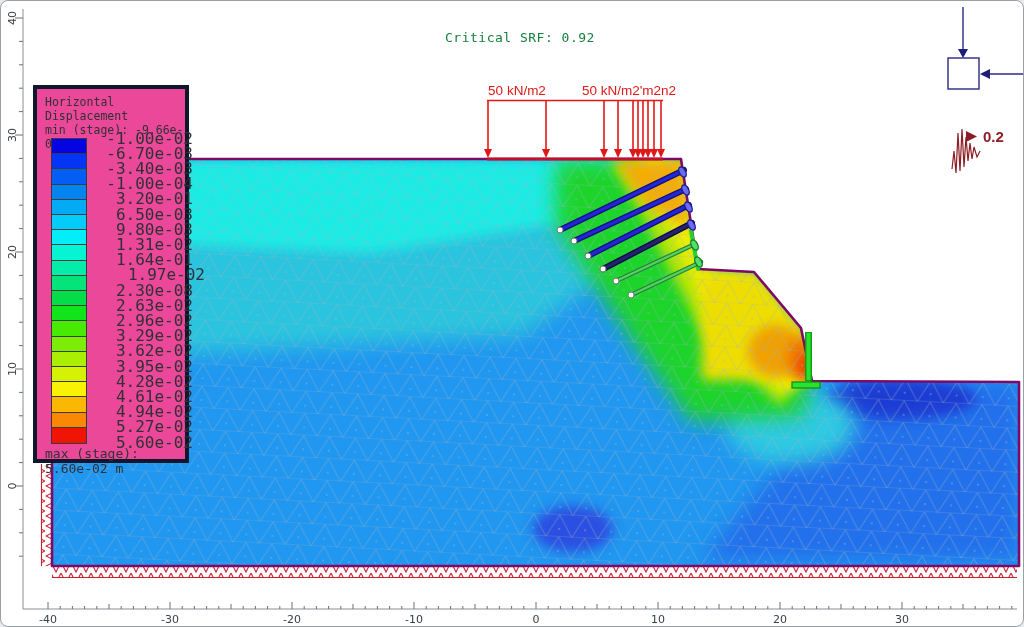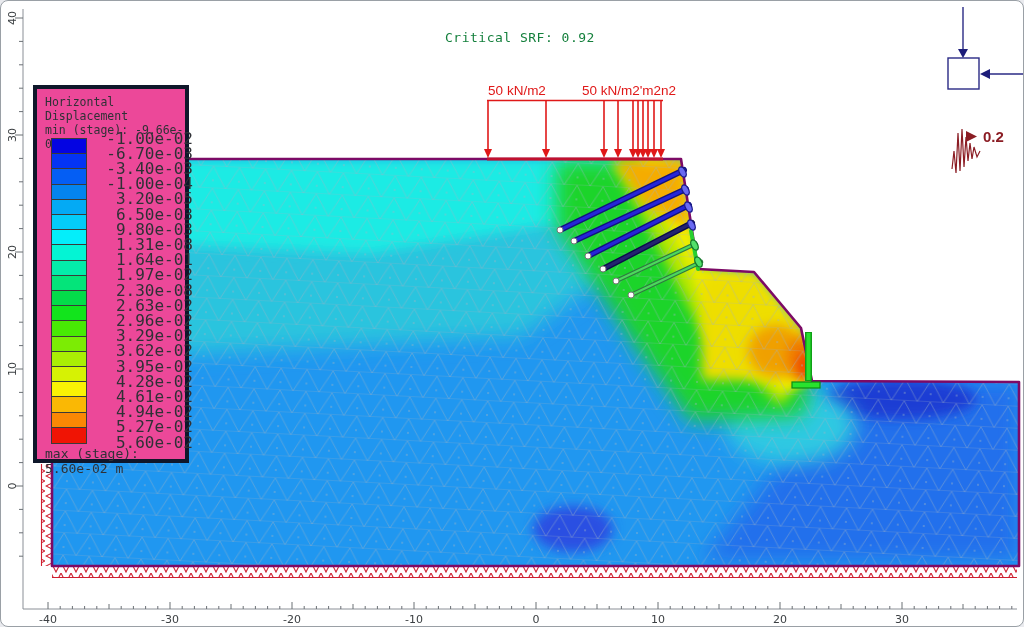--- a/index.html
+++ b/index.html
@@ -303,26 +303,26 @@
         <div class="chip" style="top: 243.2px; height: 15.2px; background: rgb(250, 242, 4);"></div>
         <div class="chip" style="top: 258.4px; height: 15.2px; background: rgb(250, 184, 4);"></div>
         <div class="chip" style="top: 273.6px; height: 15.2px; background: rgb(250, 136, 4);"></div>
         <div class="chip" style="top: 288.8px; height: 15.2px; background: rgb(240, 20, 4);"></div>
       </div>
     <div id="legend-values">
         <div class="lv" style="top: 42.5px;">-1.00e-02</div>
         <div class="lv" style="top: 57.7px;">-6.70e-03</div>
         <div class="lv" style="top: 72.9px;">-3.40e-03</div>
         <div class="lv" style="top: 88.1px;">-1.00e-04</div>
-        <div class="lv" style="top: 103.3px;">3.20e-05</div>
+        <div class="lv" style="top: 103.3px;">3.20e-01</div>
         <div class="lv" style="top: 118.5px;">6.50e-03</div>
         <div class="lv" style="top: 133.7px;">9.80e-03</div>
-        <div class="lv" style="top: 148.9px;">1.31e-08</div>
+        <div class="lv" style="top: 148.9px;">1.31e-02</div>
         <div class="lv" style="top: 164.1px;">1.64e-01</div>
-        <div class="lv" style="top: 179.3px;">1.97e-02</div>
+        <div class="lv" style="top: 179.3px; padding-left: 12px;">1.97e-02</div>
         <div class="lv" style="top: 194.5px;">2.30e-08</div>
         <div class="lv" style="top: 209.7px;">2.63e-02</div>
         <div class="lv" style="top: 224.9px;">2.96e-02</div>
         <div class="lv" style="top: 240.1px;">3.29e-02</div>
         <div class="lv" style="top: 255.3px;">3.62e-02</div>
         <div class="lv" style="top: 270.5px;">3.95e-02</div>
         <div class="lv" style="top: 285.7px;">4.28e-02</div>
         <div class="lv" style="top: 300.9px;">4.61e-02</div>
         <div class="lv" style="top: 316.1px;">4.94e-02</div>
         <div class="lv" style="top: 331.3px;">5.27e-02</div>

